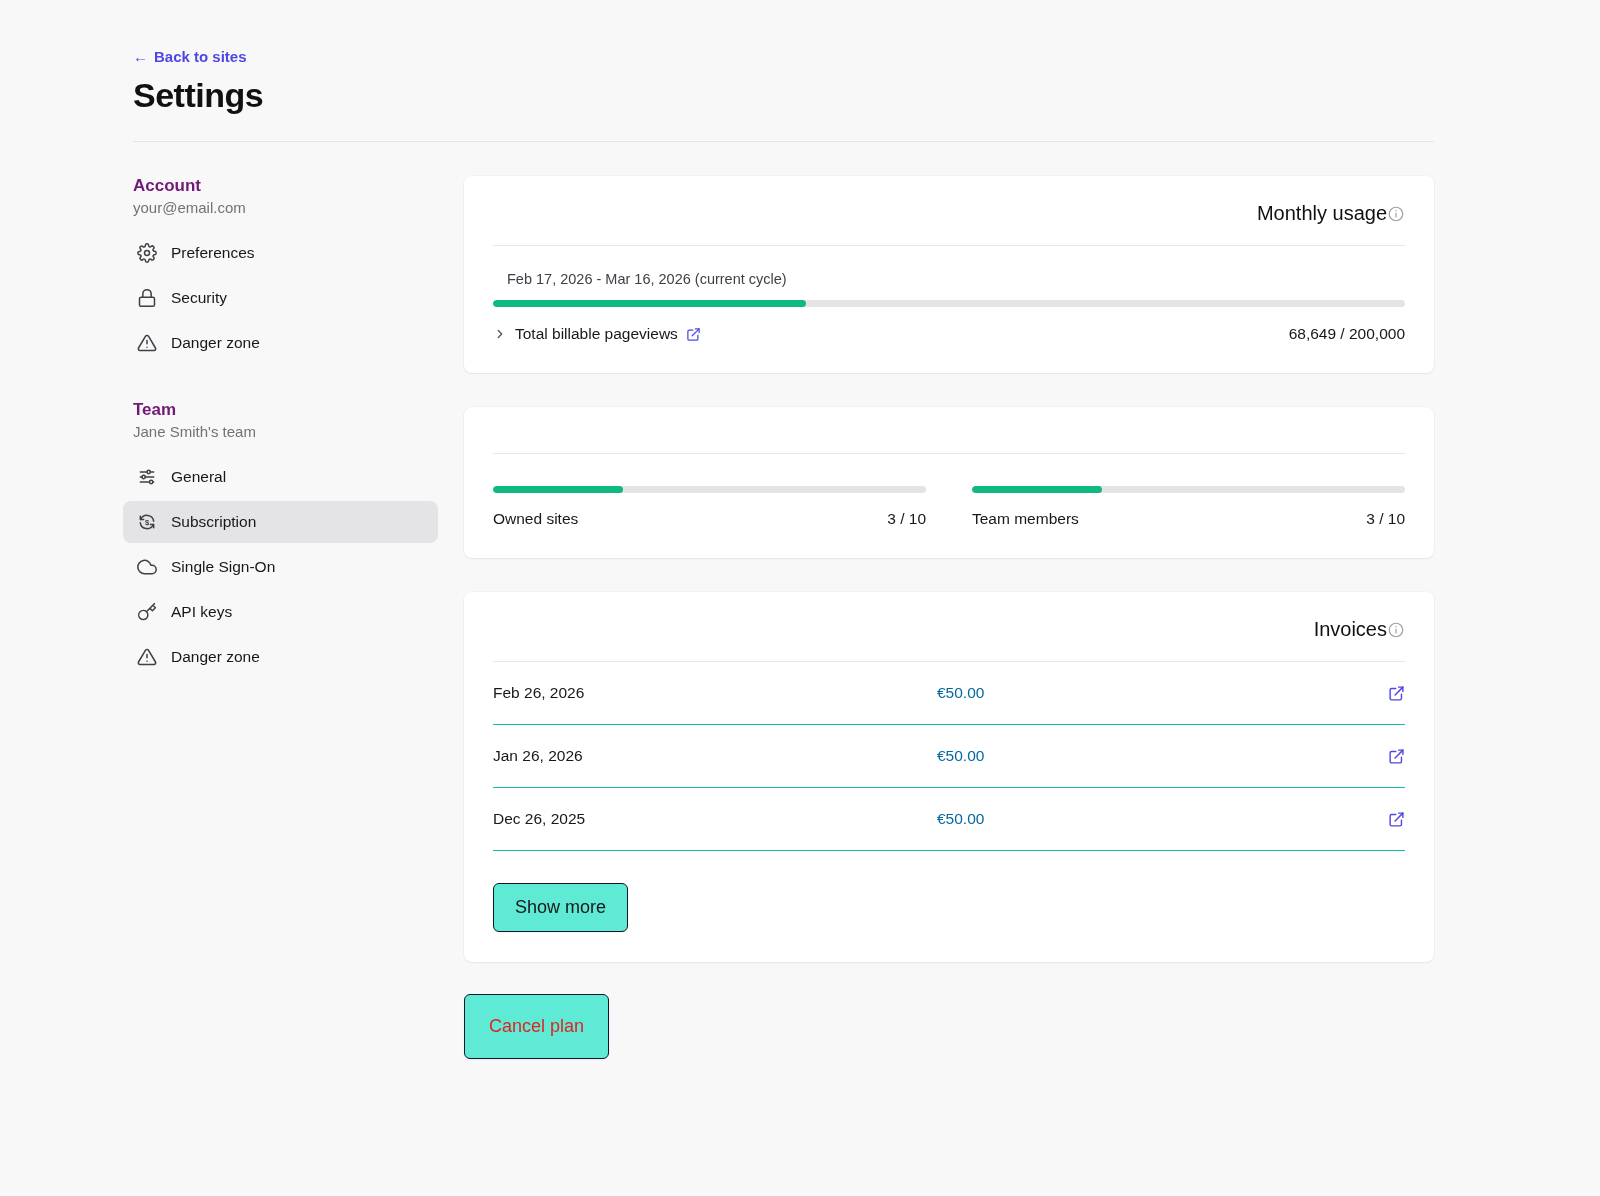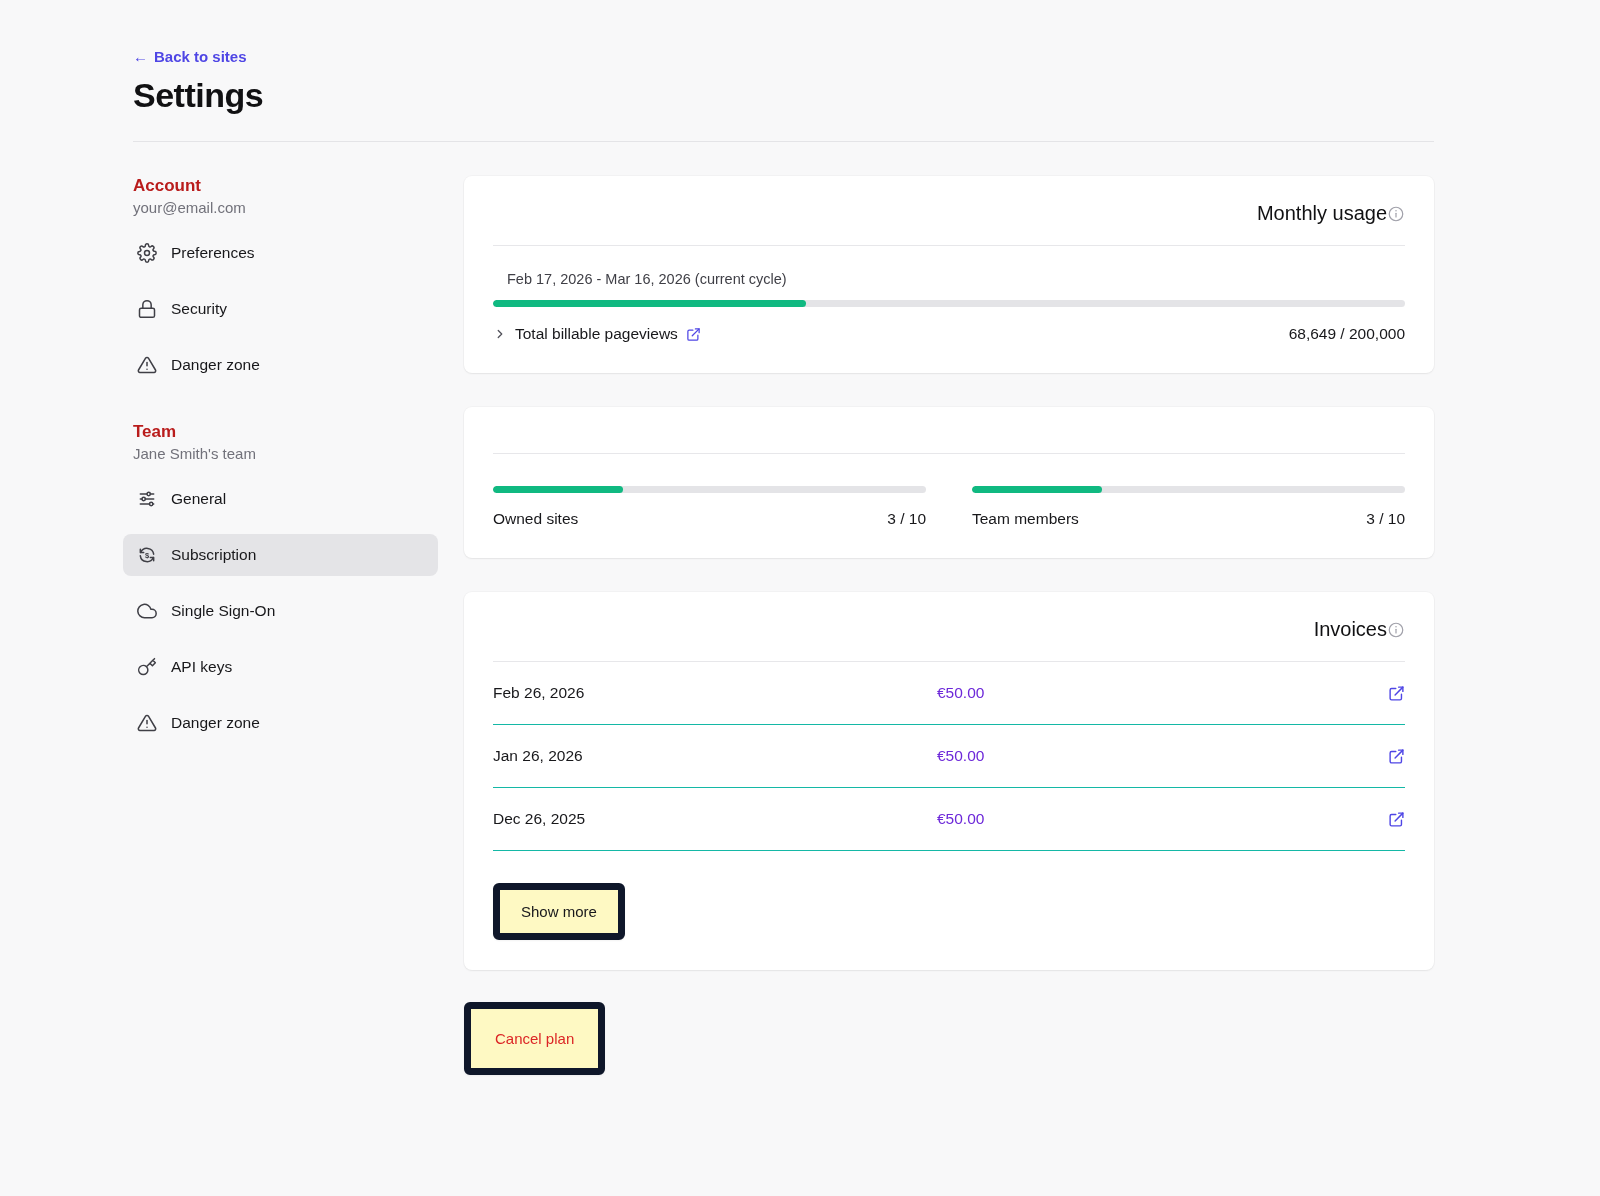--- a/index.html
+++ b/index.html
@@ -20,24 +20,24 @@
     color: var(--accent, #4f46e5); font-size: 15px; font-weight: 700;
     text-decoration: none; cursor: pointer;
   }
   .page-title { font-size: 34px; font-weight: 700; letter-spacing: -0.5px; margin-top: 10px; color: #111113; }
   .header-divider { border-bottom: 1px solid #e4e4e7; margin-top: 26px; }
 
   
   .layout { display: grid; grid-template-columns: 305px 1fr; gap: 26px; margin-top: 34px; }
 
   
-  .side-heading { font-size: 17px; font-weight: 700; color: #b91c1c; }
+  .side-heading { font-size: 17px; font-weight: 700; color: #701a75; }
   .side-sub { font-size: 15px; color: #71717a; margin-top: 3px; margin-bottom: 16px; }
   .side-group + .side-group { margin-top: 36px; }
-  .side-list { display: flex; flex-direction: column; gap: 14px; margin-left: -10px; }
+  .side-list { display: flex; flex-direction: column; gap: 3px; margin-left: -10px; }
   .side-item {
     display: flex; align-items: center; gap: 14px;
     padding: 11px 14px; border-radius: 8px;
     font-size: 15.5px; color: #18181b; cursor: pointer;
   }
   .side-item.active { background: #e4e4e7; font-weight: 500; }
   .side-item .icn { color: #3f3f46; display: inline-flex; }
 
   
   .card {
@@ -70,26 +70,26 @@
   .meter-label { font-size: 15.5px; font-weight: 500; }
   .meter-value { font-size: 15.5px; }
 
   
   .invoice-row {
     display: grid; grid-template-columns: 1fr 1fr 24px; align-items: center;
     padding: 22px 0; border-bottom: 1px solid #14b8a6;
     font-size: 15.5px;
   }
   .invoice-date { color: #18181b; }
-  .invoice-amount { color: #6d28d9; }
+  .invoice-amount { color: #0369a1; }
   .invoice-link { justify-self: end; }
   .btn {
-    display: inline-block; background: #fef9c3;
-    border: 7px solid #0f172a; border-radius: 6px;
-    padding: 13px 21px; font-size: 15px; font-weight: 500;
+    display: inline-block; background: #5eead4;
+    border: 1px solid #0f172a; border-radius: 6px;
+    padding: 13px 21px; font-size: 18px; font-weight: 500;
     font-family: inherit; color: #18181b; cursor: pointer;
     box-shadow: 0 1px 2px rgba(0,0,0,0.05);
   }
   .show-more { margin-top: 32px; }
   .cancel-btn { color: var(--danger, #dc2626); padding: 21px 24px; margin-top: -2px; }
 
   svg { display: block; }
 </style>
 </head>
 <body>

